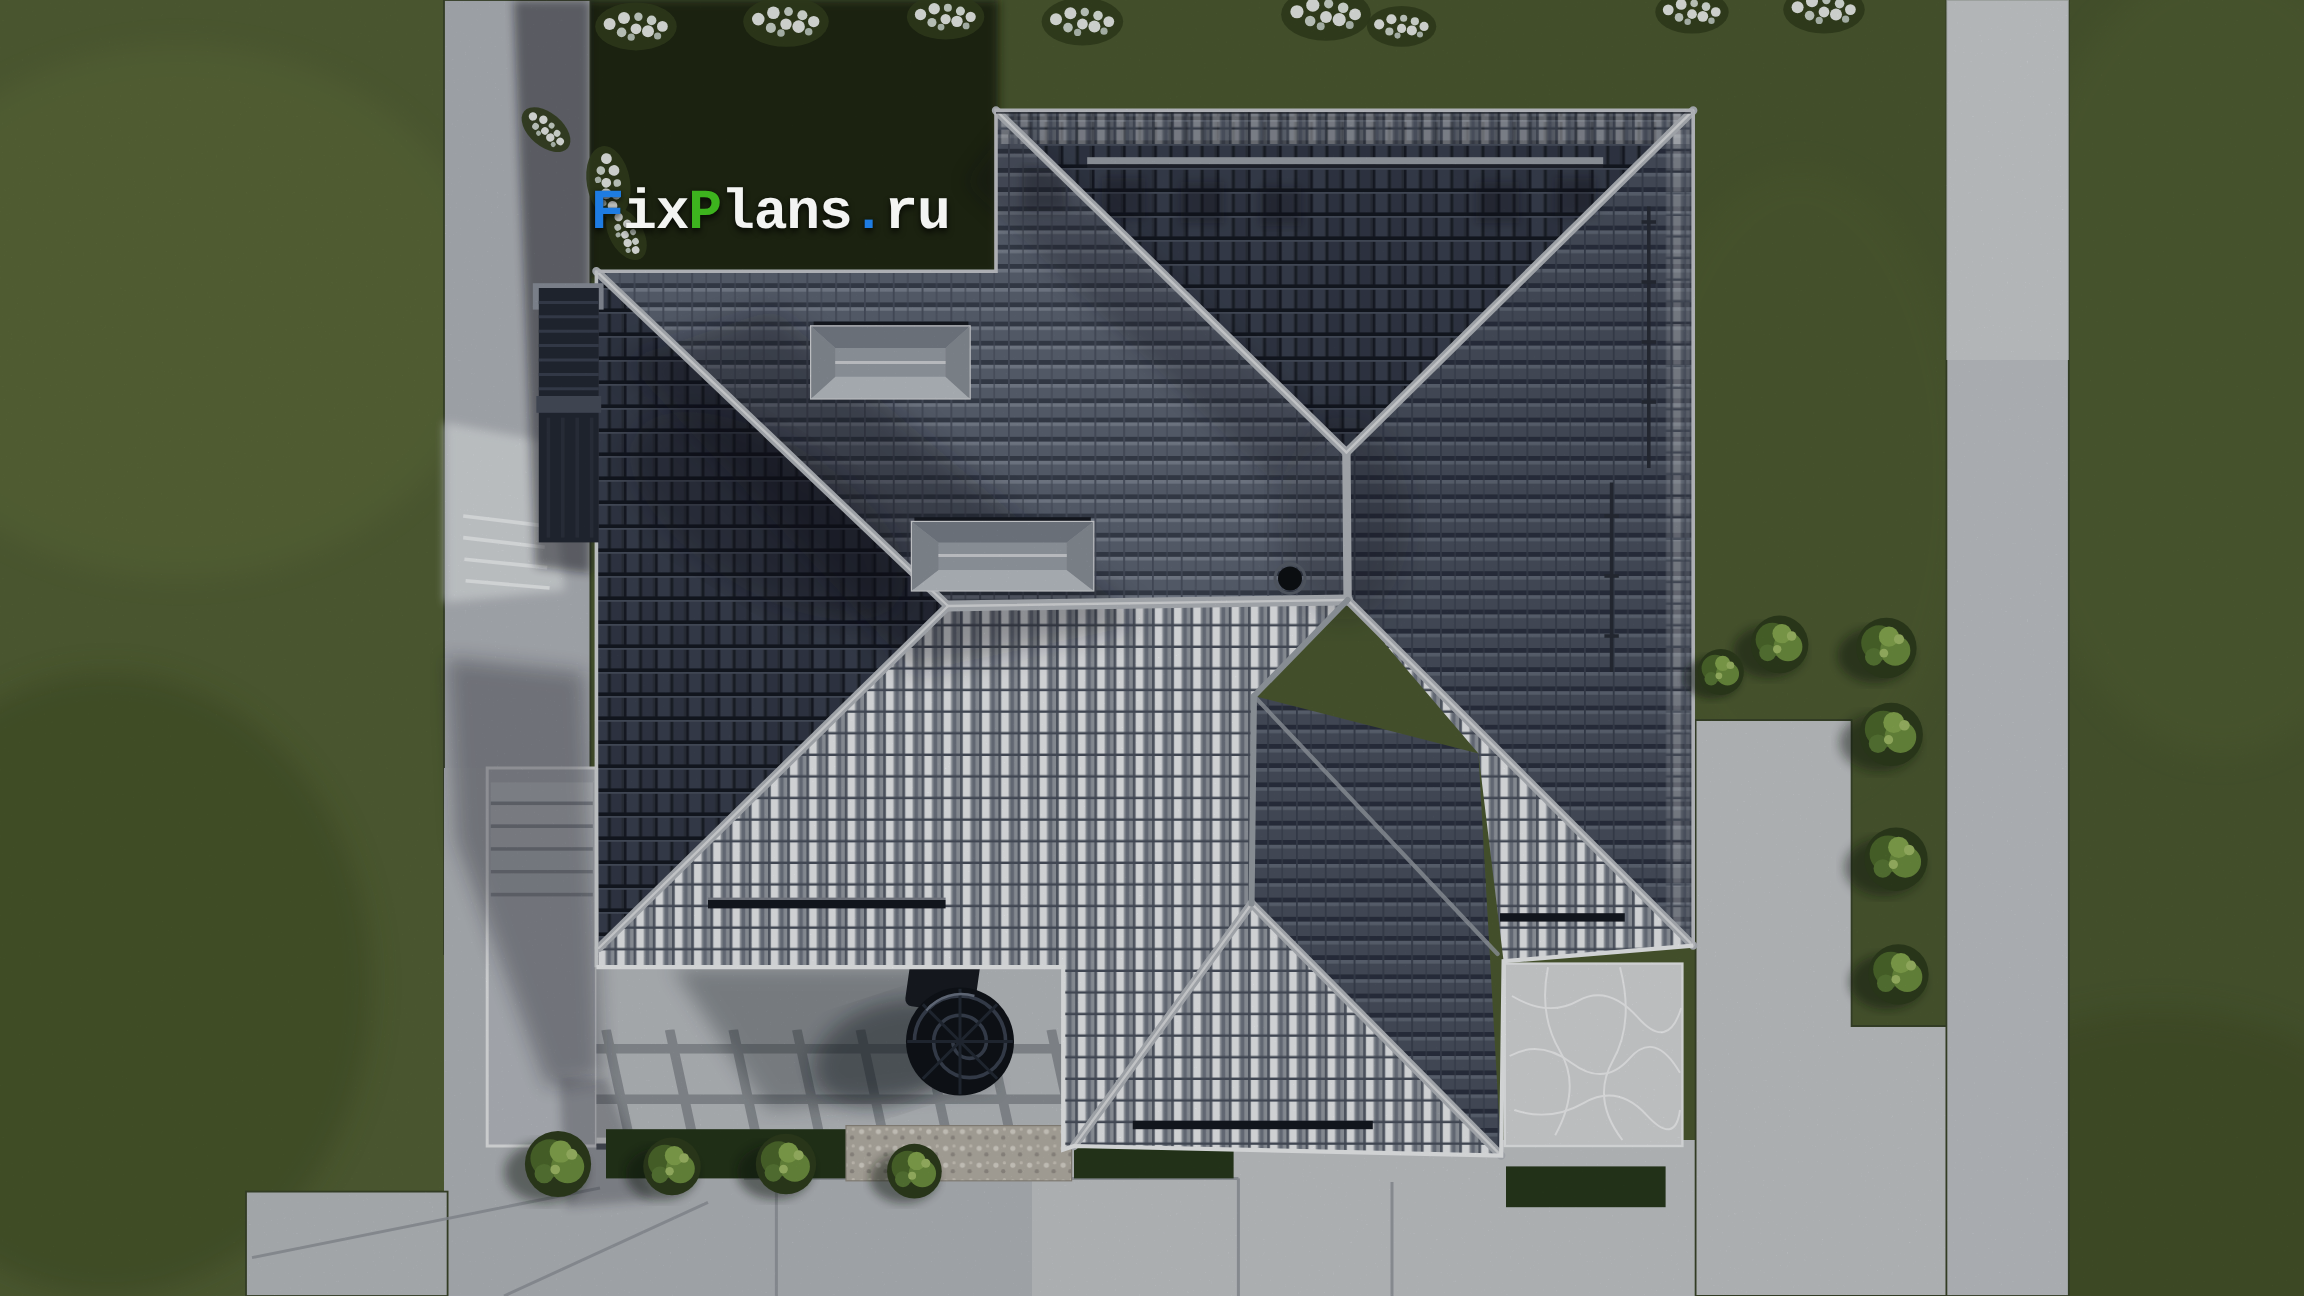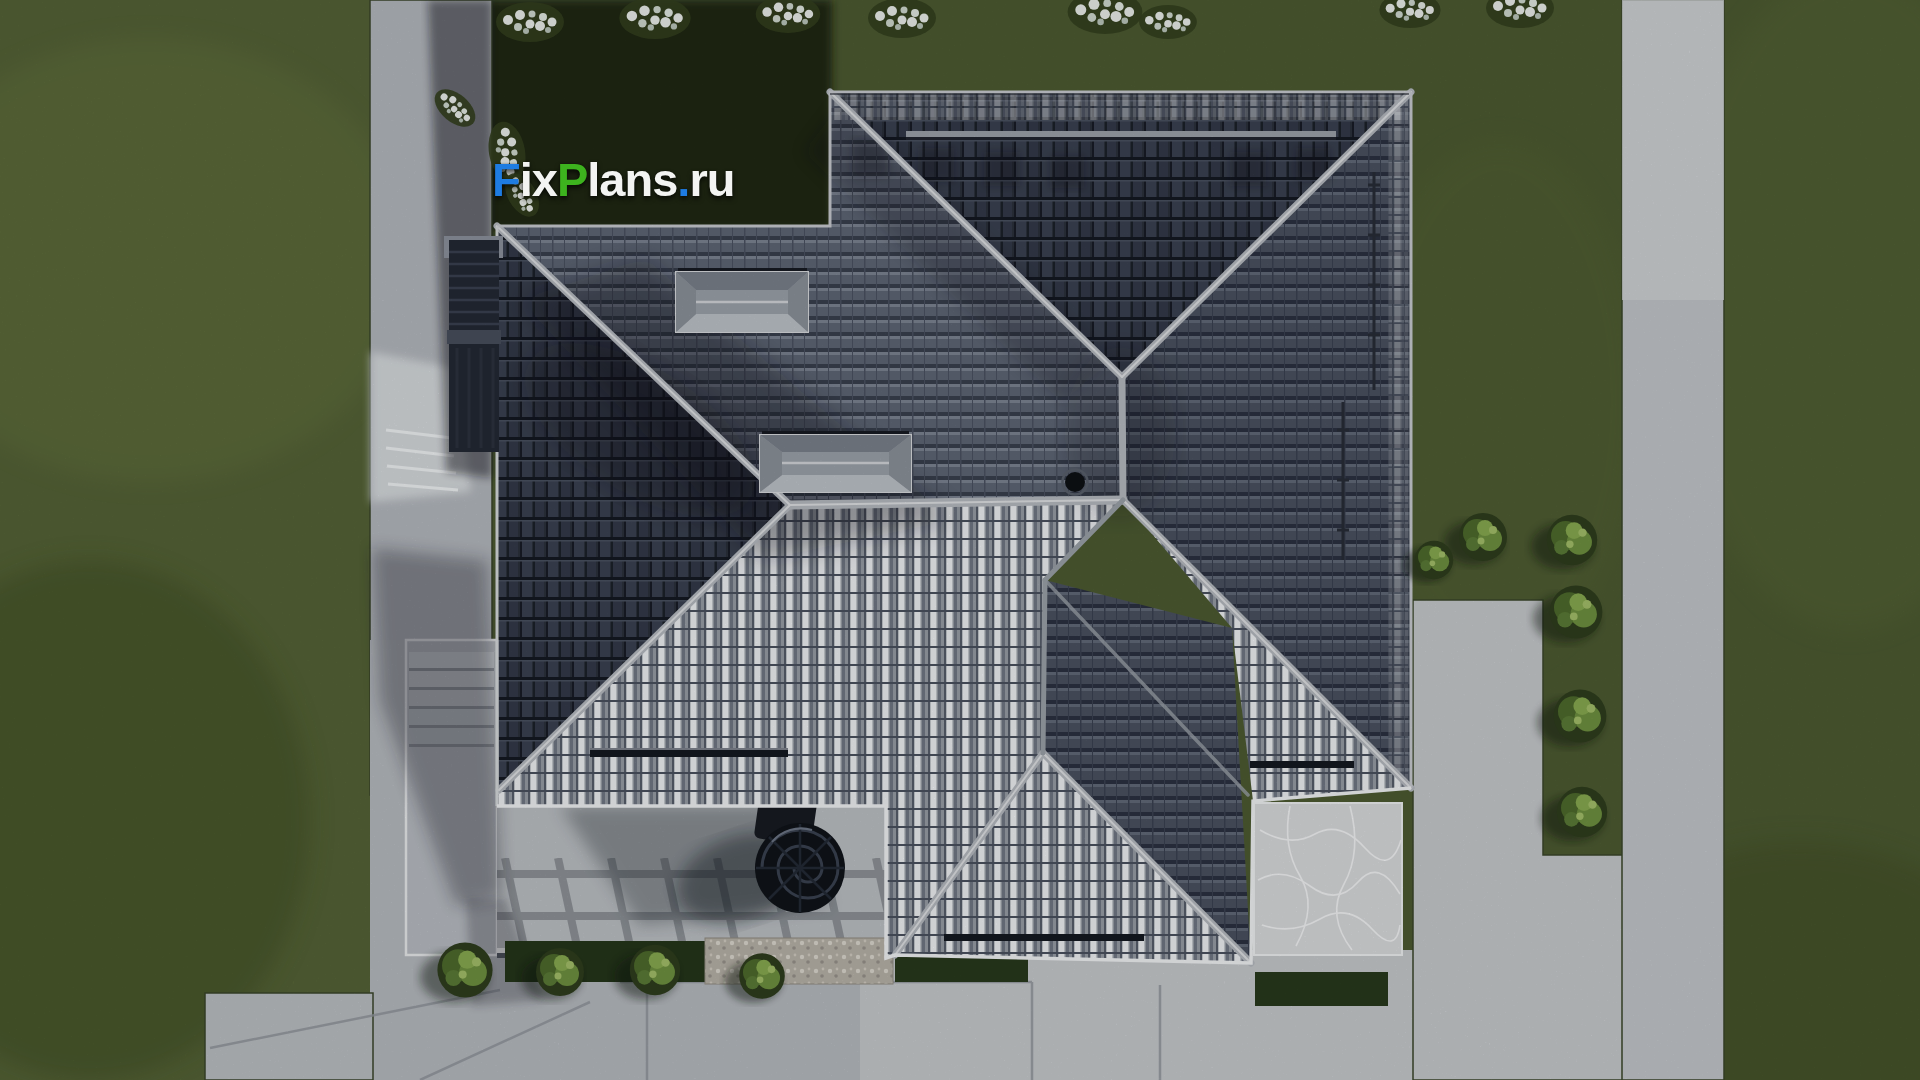--- a/index.html
+++ b/index.html
@@ -1,17 +1,17 @@
 <!DOCTYPE html>
 <html style="--logo-blue: #1e7ce2; --logo-green: #3db31e; --logo-white: #f3f4f2; --wm-top: #3c4655; --wm-blue: #2aa0e0; --wm-green: #4cc418; --grass: #4c5a31; --grass-light: #5b6a3a; --grass-shadow: #161d10; --conc-path: #b2b6bc; --conc-bright: #ccd0d3; --conc-apron: #c4c7ca; --marble: #d6d8da; --roof-dark: #2b303b; --roof-med: #5d6574; --roof-bright: #969ca4; --roof-rib: #eceef1; --ridge: #b4b8be; --bush-dark: #2e3d1d; --bush-light: #6d8f3f; --flower: #e8ece8;"><head>
 <meta charset="utf-8">
 <style>
   html,body{margin:0;padding:0;background:#222;}
   .stage{position:relative;width:1920px;height:1080px;overflow:hidden;
-         font-family:Liberation Sans, sans-serif;}
+         font-family:Liberation Mono, monospace;}
   .stage svg{position:absolute;left:0;top:0;}
   
   .site-logo{position:absolute;left:492px;top:152px;font-size:47px;font-weight:800;
              letter-spacing:-1px;white-space:nowrap;
              text-shadow:0 3px 5px rgba(0,0,0,.65), 0 0 2px rgba(0,0,0,.4);}
   .c-blue{color:var(--logo-blue);}
   .c-green{color:var(--logo-green);}
   .c-white{color:var(--logo-white);}
   
   .watermark{position:absolute;left:1058px;top:988px;transform:rotate(-11.5deg);

